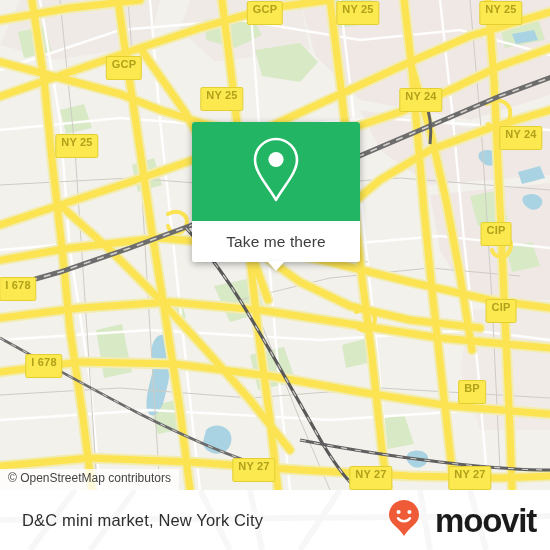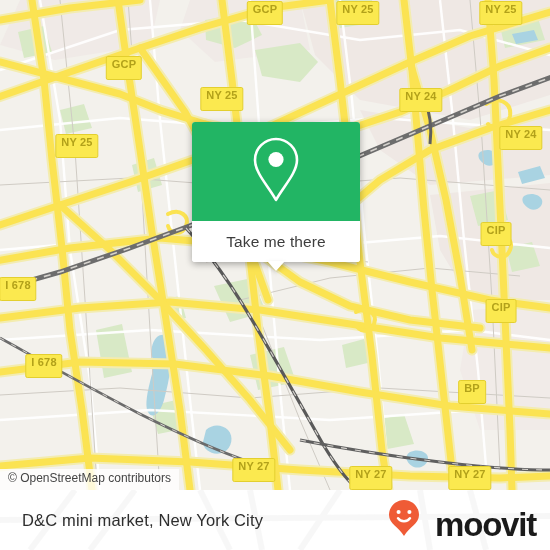--- a/index.html
+++ b/index.html
@@ -101,21 +101,21 @@
     transform:translateY(-50%);
     font-size:16.5px;
     color:#2e2e2e;
     white-space:nowrap;
     letter-spacing:.15px;
   }
   #brand{
     position:absolute;
     right:14px;top:50%;
     transform:translateY(-50%);
-    display:flex;align-items:flex-end;gap:15px;
+    display:flex;align-items:center;gap:15px;
   }
   #brand-text{
     font-size:33px;
     font-weight:bold;
     color:#1b1b1b;
     letter-spacing:-1.2px;
     line-height:33px;
   }
 </style>
 </head>

